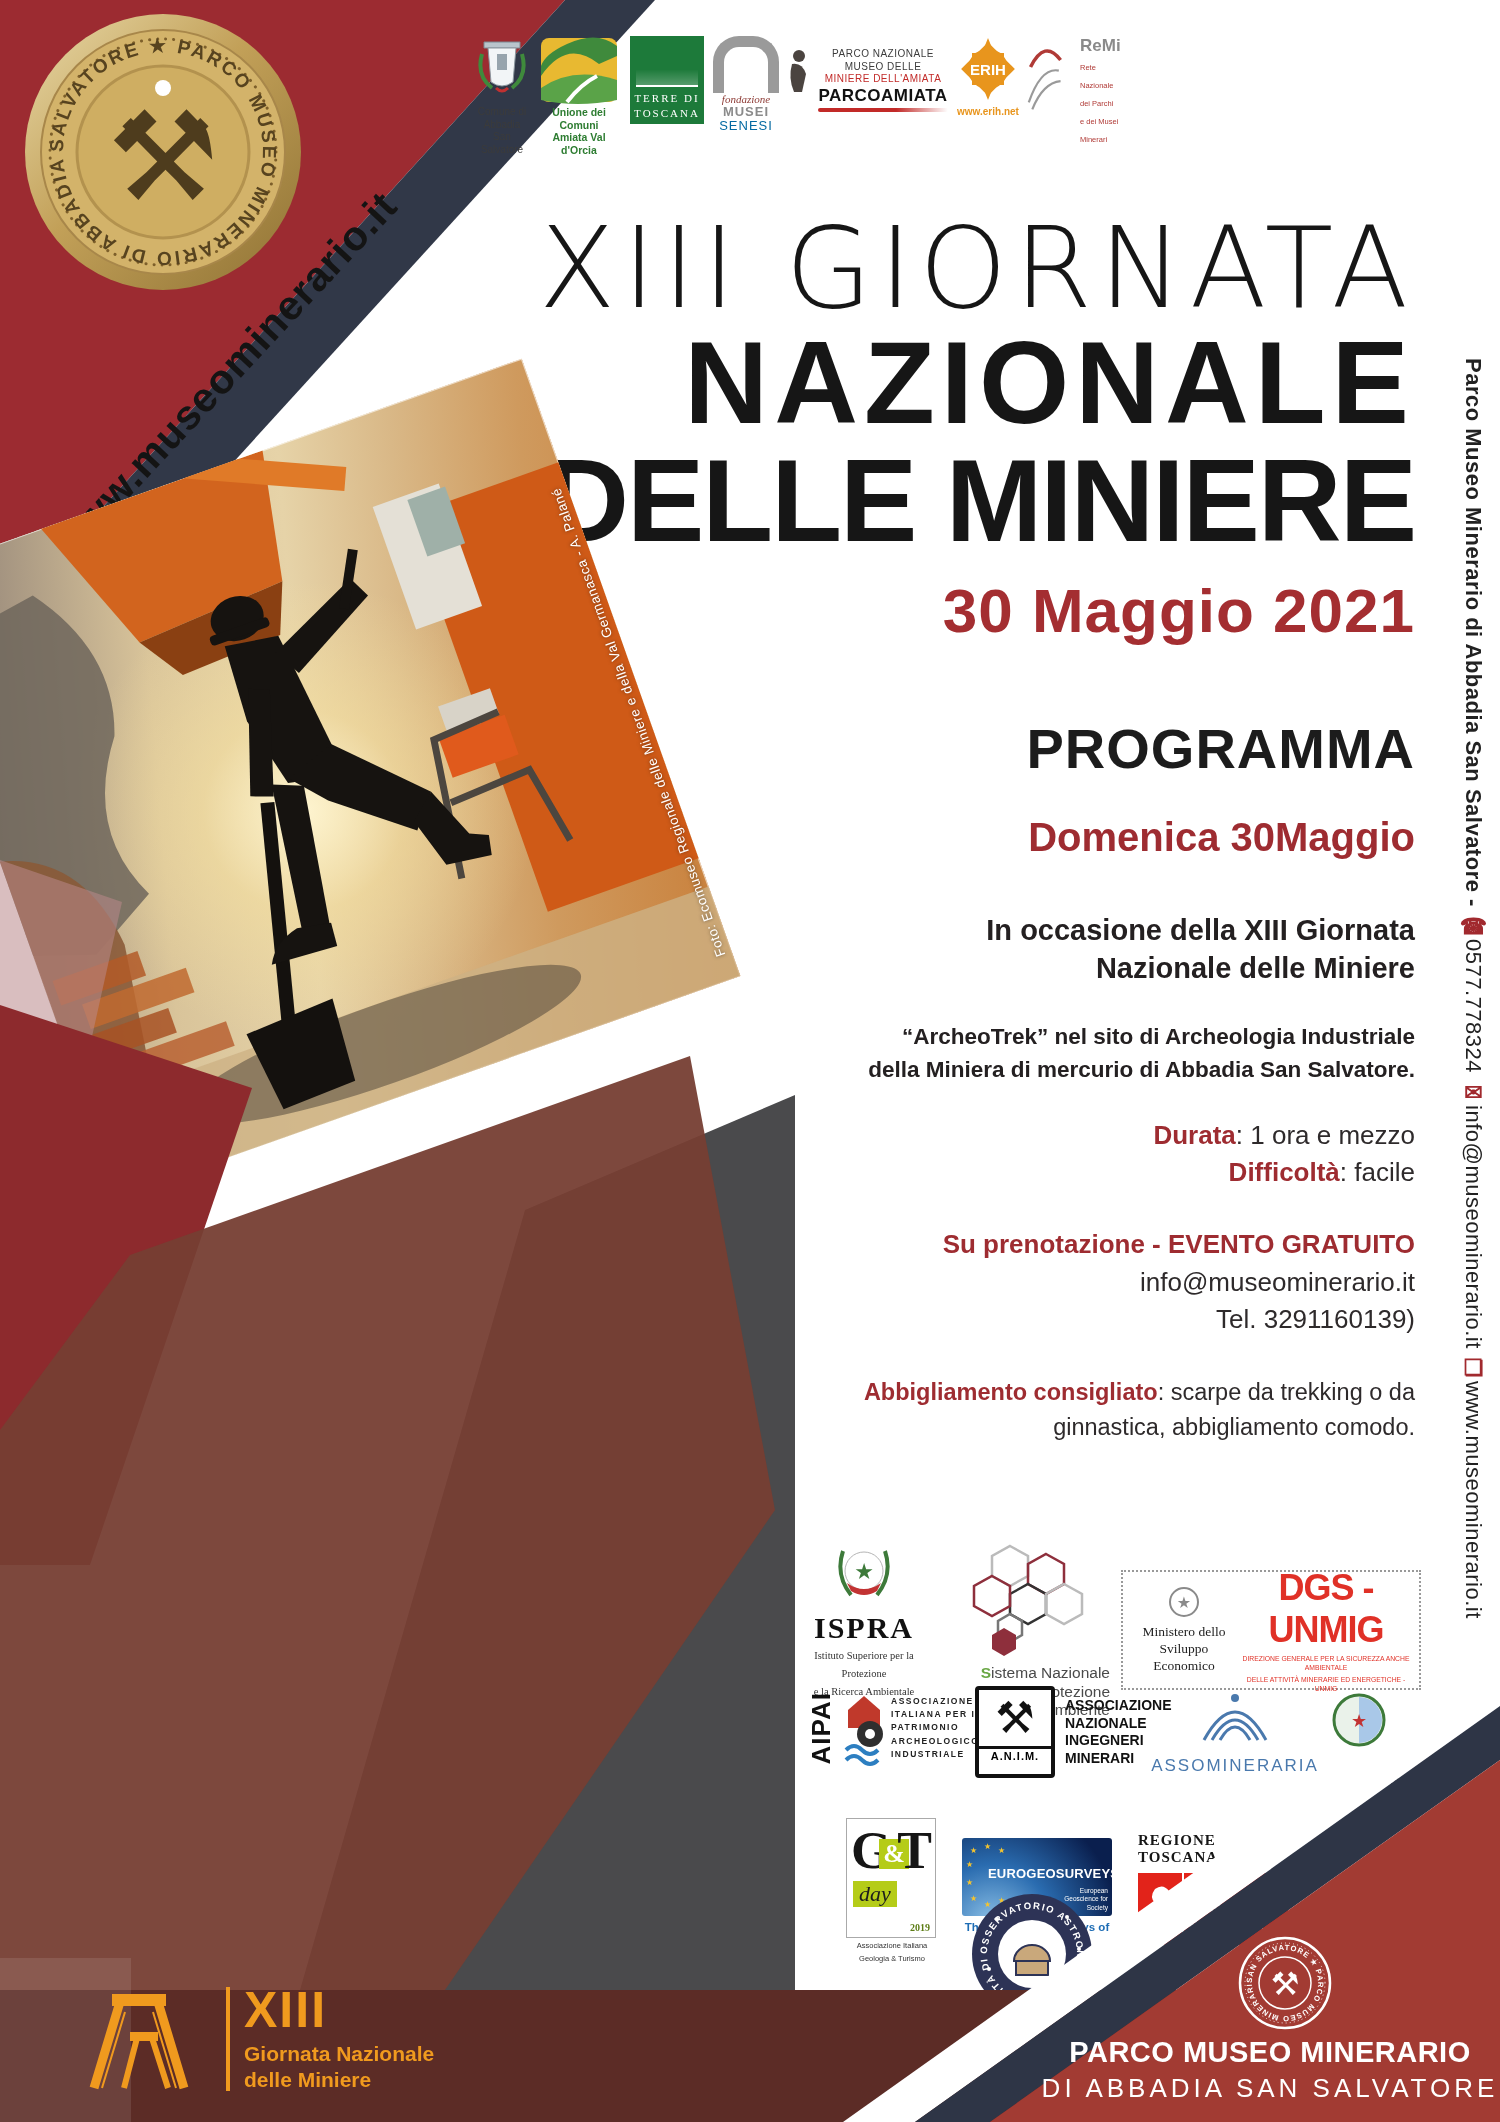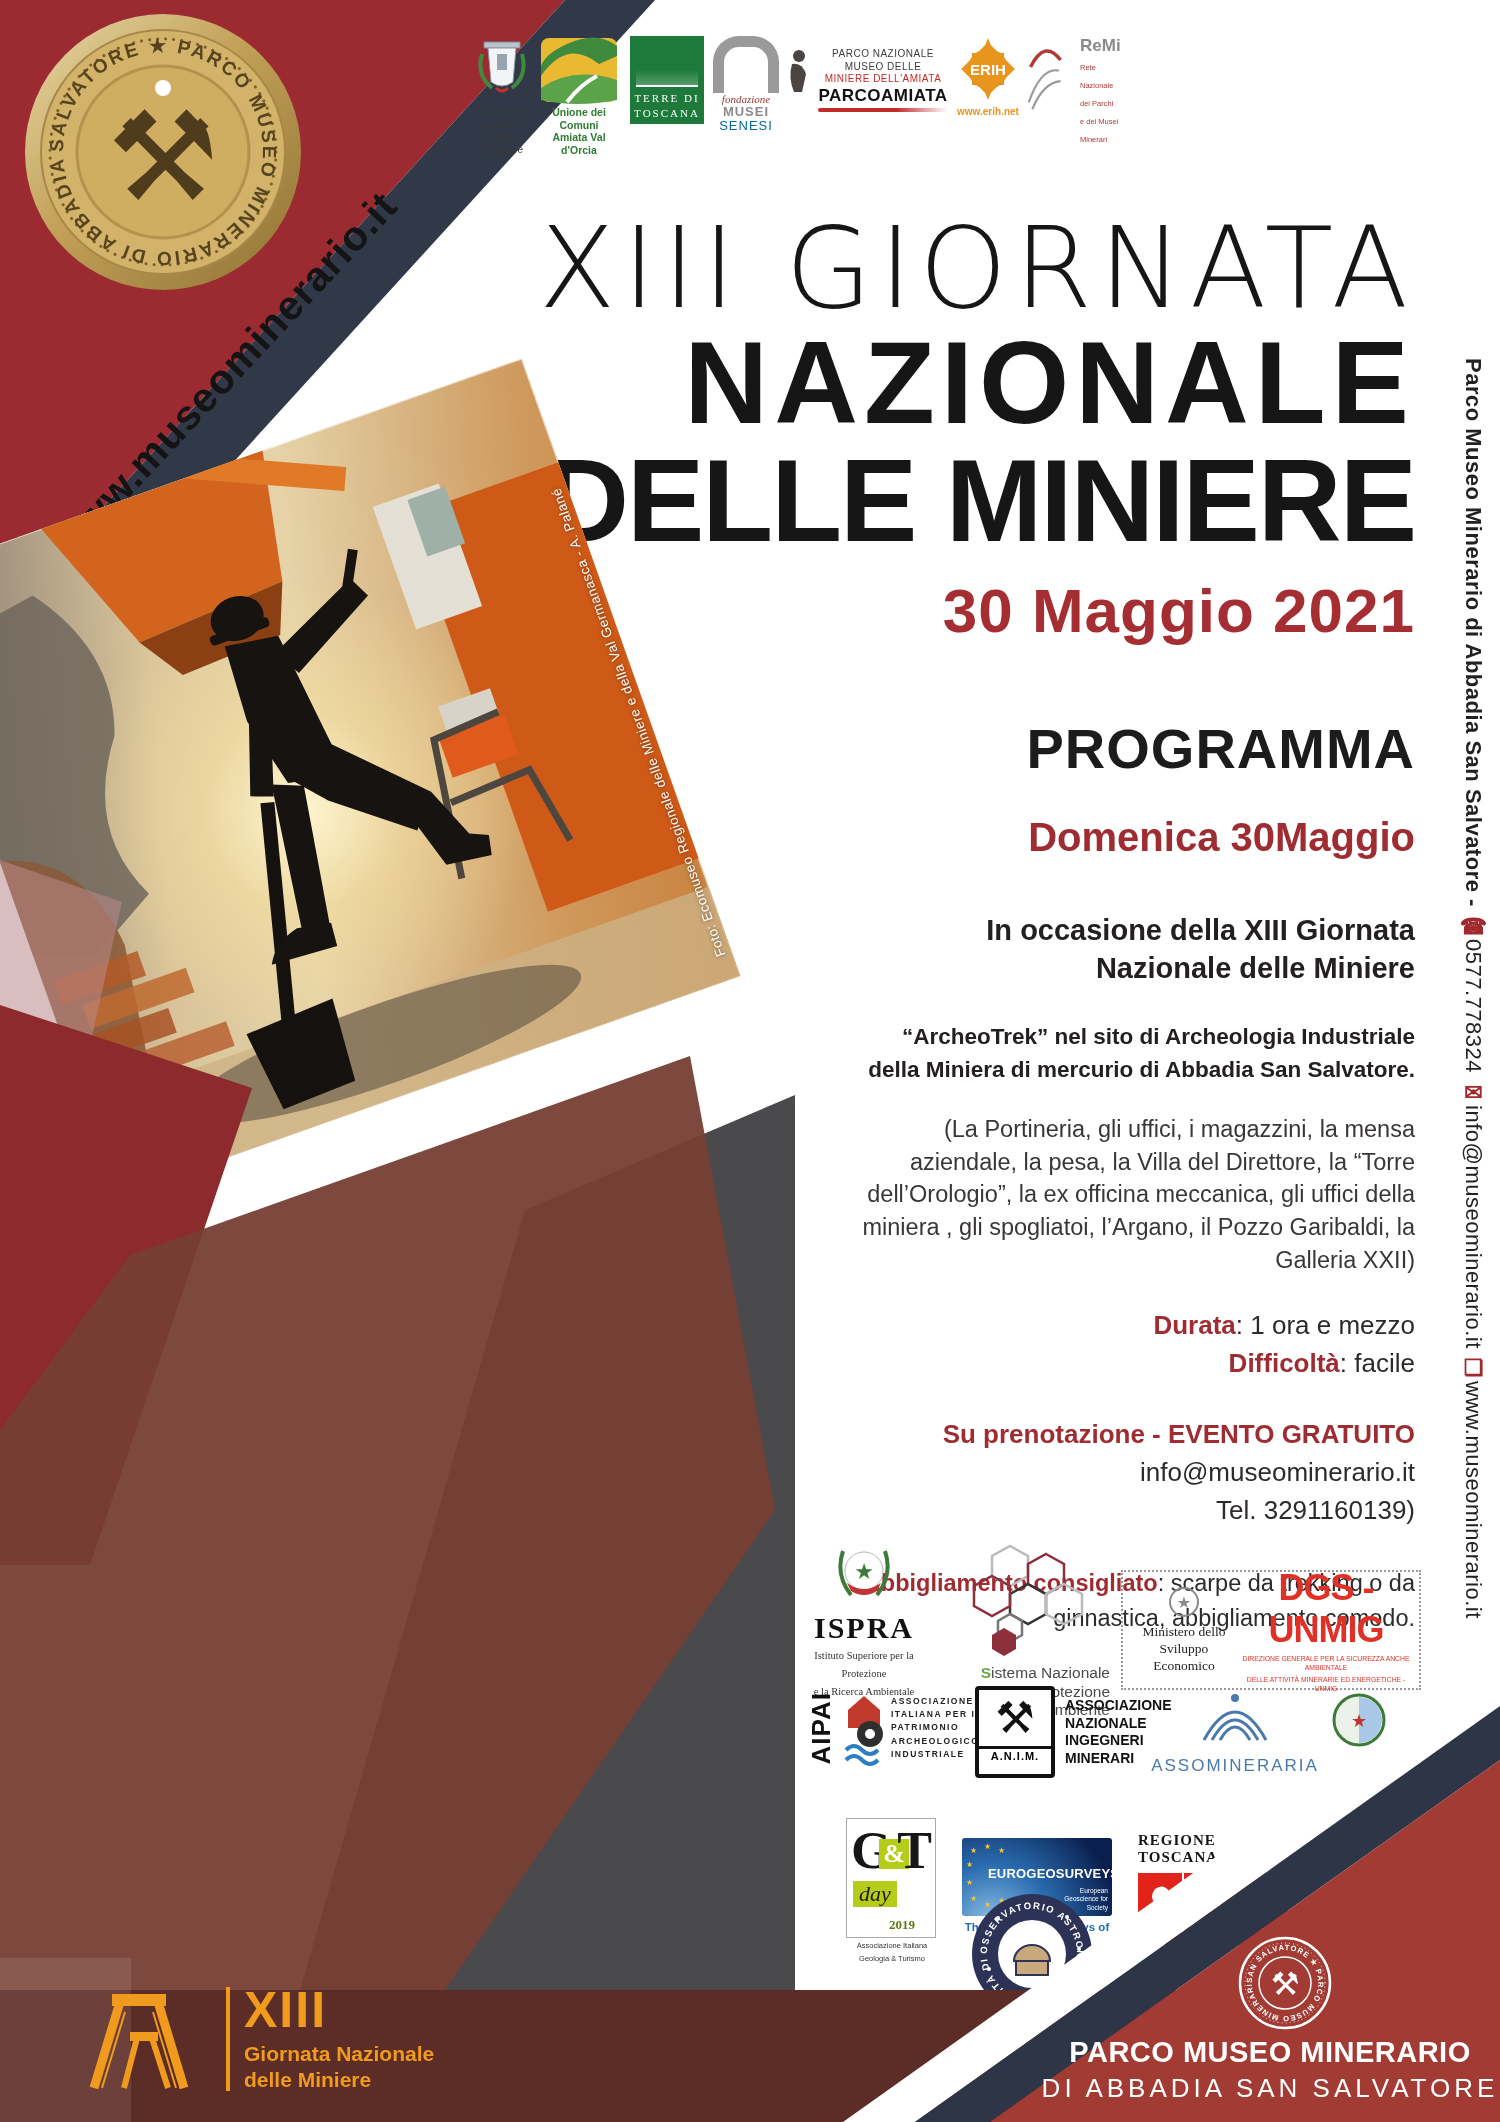--- a/index.html
+++ b/index.html
@@ -104,21 +104,21 @@
   .assomin{left:1150px;top:1688px;width:170px;text-align:center;}
   .assomin .nm{color:#4a79ad;font-size:17px;letter-spacing:2px;margin-top:4px;}
   .cng{left:1330px;top:1692px;width:110px;text-align:center;}
   .cng small{font-size:11.5px;color:#555;line-height:1.3;}
   .gt{left:846px;top:1818px;width:92px;}
   .gt .bx{width:88px;height:118px;border:1px solid #aaa;background:#fff;position:relative;font-family:"Liberation Serif",serif;}
   .gt .g{position:absolute;left:4px;top:2px;font-size:52px;font-weight:bold;color:#161616;}
   .gt .sq{position:absolute;left:32px;top:20px;width:30px;height:30px;background:#b5cc18;color:#fff;font-size:26px;text-align:center;line-height:30px;font-weight:bold;}
   .gt .t{position:absolute;right:3px;top:2px;font-size:52px;font-weight:bold;color:#161616;}
   .gt .day{position:absolute;left:6px;top:62px;font-style:italic;font-size:22px;background:#b5cc18;color:#1c1c1c;padding:0 6px;}
-  .gt .yr{position:absolute;right:20px;bottom:4px;color:#5d7d16;font-size:13px;font-weight:bold;}
+  .gt .yr{position:absolute;right:5px;bottom:4px;color:#5d7d16;font-size:10px;font-weight:bold;}
   .gt small{display:block;text-align:center;font-size:7.5px;color:#333;line-height:1.3;margin-top:3px;}
   .egs{left:962px;top:1838px;width:150px;text-align:center;}
   .egs .bx{width:150px;height:78px;border-radius:3px;position:relative;overflow:hidden;text-align:left;
      background:radial-gradient(circle at 20% 110%,#8fc3e8 0%,#2a6cb0 40%,#0a1f4e 85%);}
   .egs .nm{position:absolute;left:26px;top:28px;color:#fff;font-weight:800;font-size:13px;letter-spacing:.2px;}
   .egs .st{position:absolute;color:#f4c430;font-size:8px;}
   .egs .tag{position:absolute;right:4px;bottom:4px;color:#fff;font-size:6.5px;text-align:right;line-height:1.3;}
   .egs .cap{color:#1e6db5;font-size:11.5px;margin-top:5px;font-weight:600;}
   .rt{left:1138px;top:1832px;width:150px;}
   .rt .rg{font-family:"Liberation Serif",serif;font-weight:bold;font-size:15px;letter-spacing:1px;color:#161616;line-height:1.15;}
@@ -300,21 +300,20 @@
 <div class="shape poly-mauve"></div>
 <div class="shape poly-red"></div>
 <div class="shape poly-gray"></div>
 <div class="shape poly-brown"></div>
 
 <div class="abs program">
   <div class="p-h1">PROGRAMMA</div>
   <div class="p-h2">Domenica 30Maggio</div>
   <div class="p-occ">In occasione della XIII Giornata Nazionale delle Miniere</div>
   <div class="p-bold">“ArcheoTrek”  nel  sito di Archeologia Industriale della  Miniera di mercurio di Abbadia San Salvatore.</div>
-  <div class="p-det">(La Portineria, gli uffici, i magazzini, la mensa aziendale, la pesa, la Villa del Direttore, la “Torre dell’Orologio”, la ex officina meccanica, gli uffici della miniera ,  gli spogliatoi, l’Argano, il Pozzo Garibaldi, la Galleria XXII)</div>
   <div class="p-line p-gap1">
     <span class="redb">Durata</span><span>: 1 ora e mezzo</span>
   </div>
   <div class="p-line">
     <span class="redb">Difficoltà</span><span>: facile</span>
   </div>
   <div class="p-line p-gap2 redb">Su prenotazione - EVENTO GRATUITO</div>
   <div class="p-line">info@museominerario.it</div>
   <div class="p-line">Tel. 3291160139)</div>
   <div class="p-clo">

